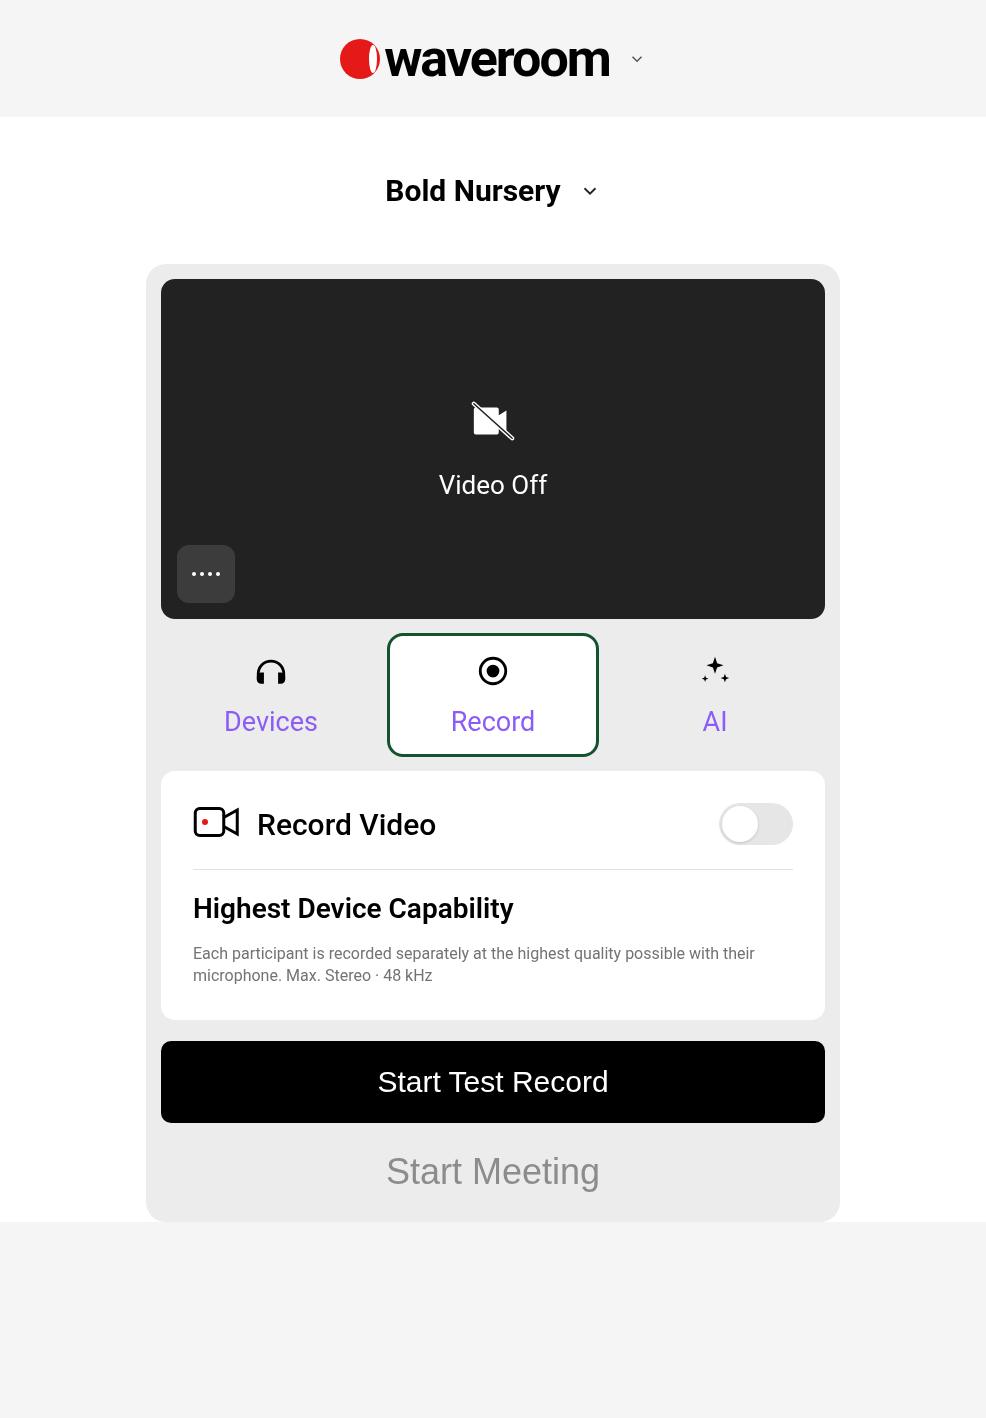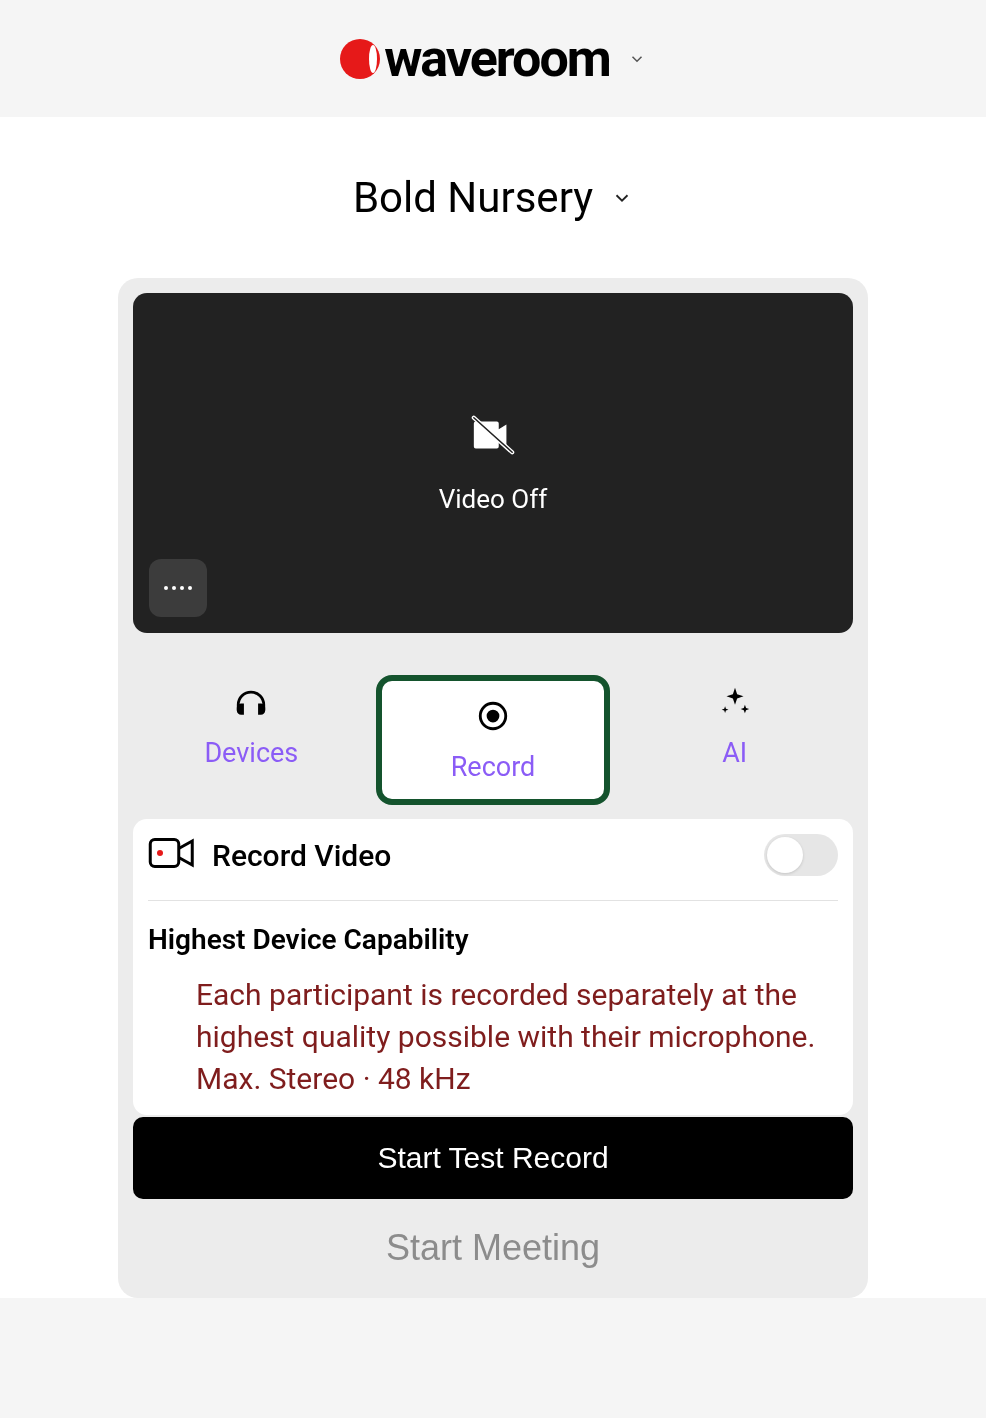--- a/index.html
+++ b/index.html
@@ -55,28 +55,28 @@
       padding-top: 56px;
     }
     .room-title-row {
       display: flex;
       align-items: center;
       justify-content: center;
       gap: 18px;
       margin-bottom: 56px;
     }
     .room-title {
-      font-size: 42px;
-      font-weight: 400;
+      font-size: 30px;
+      font-weight: 700;
       color: #000;
     }
     .room-title-row .chevron svg { width: 22px; height: 22px; stroke: #222; }
 
     .card {
-      width: 750px;
+      width: 694px;
       margin: 0 auto;
       background: #ececec;
       border-radius: 20px;
       padding: 15px;
     }
     .video-preview {
       background: #222;
       border-radius: 14px;
       height: 340px;
       position: relative;
@@ -125,34 +125,33 @@
       align-items: center;
       justify-content: center;
       gap: 14px;
       padding: 18px 12px 16px;
       border-radius: 16px;
       cursor: pointer;
       border: 3px solid transparent;
     }
     .tab.active {
       background: #fff;
-      border: 6px solid #14532d;
-      margin-top: 28px;
+      border: 3px solid #14532d;
     }
     .tab-label {
       font-size: 27px;
       font-weight: 400;
       color: #8b5cf6;
     }
     .tab svg { width: 34px; height: 34px; }
 
     .panel {
       background: #fff;
       border-radius: 14px;
-      padding: 15px;
+      padding: 32px;
     }
     .row {
       display: flex;
       align-items: center;
       justify-content: space-between;
     }
     .row-left {
       display: flex;
       align-items: center;
       gap: 16px;
@@ -186,37 +185,36 @@
       background: #e2e2e2;
       margin: 24px 0 22px;
     }
     .section-title {
       font-size: 28px;
       font-weight: 600;
       color: #000;
       margin-bottom: 18px;
     }
     .section-desc {
-      font-size: 30px;
+      font-size: 16px;
       line-height: 1.4;
-      color: #7f1d1d;
-      margin-left: 48px;
+      color: #737373;
     }
 
     .btn-primary {
       width: 100%;
       background: #000;
       color: #fff;
       border: none;
       border-radius: 10px;
       padding: 24px 0;
       font-size: 30px;
       font-weight: 500;
       cursor: pointer;
-      margin-top: 2px;
+      margin-top: 21px;
     }
     .btn-ghost {
       width: 100%;
       background: transparent;
       color: #8c8c8c;
       border: none;
       padding: 28px 0 14px;
       font-size: 36px;
       font-weight: 400;
       cursor: pointer;

